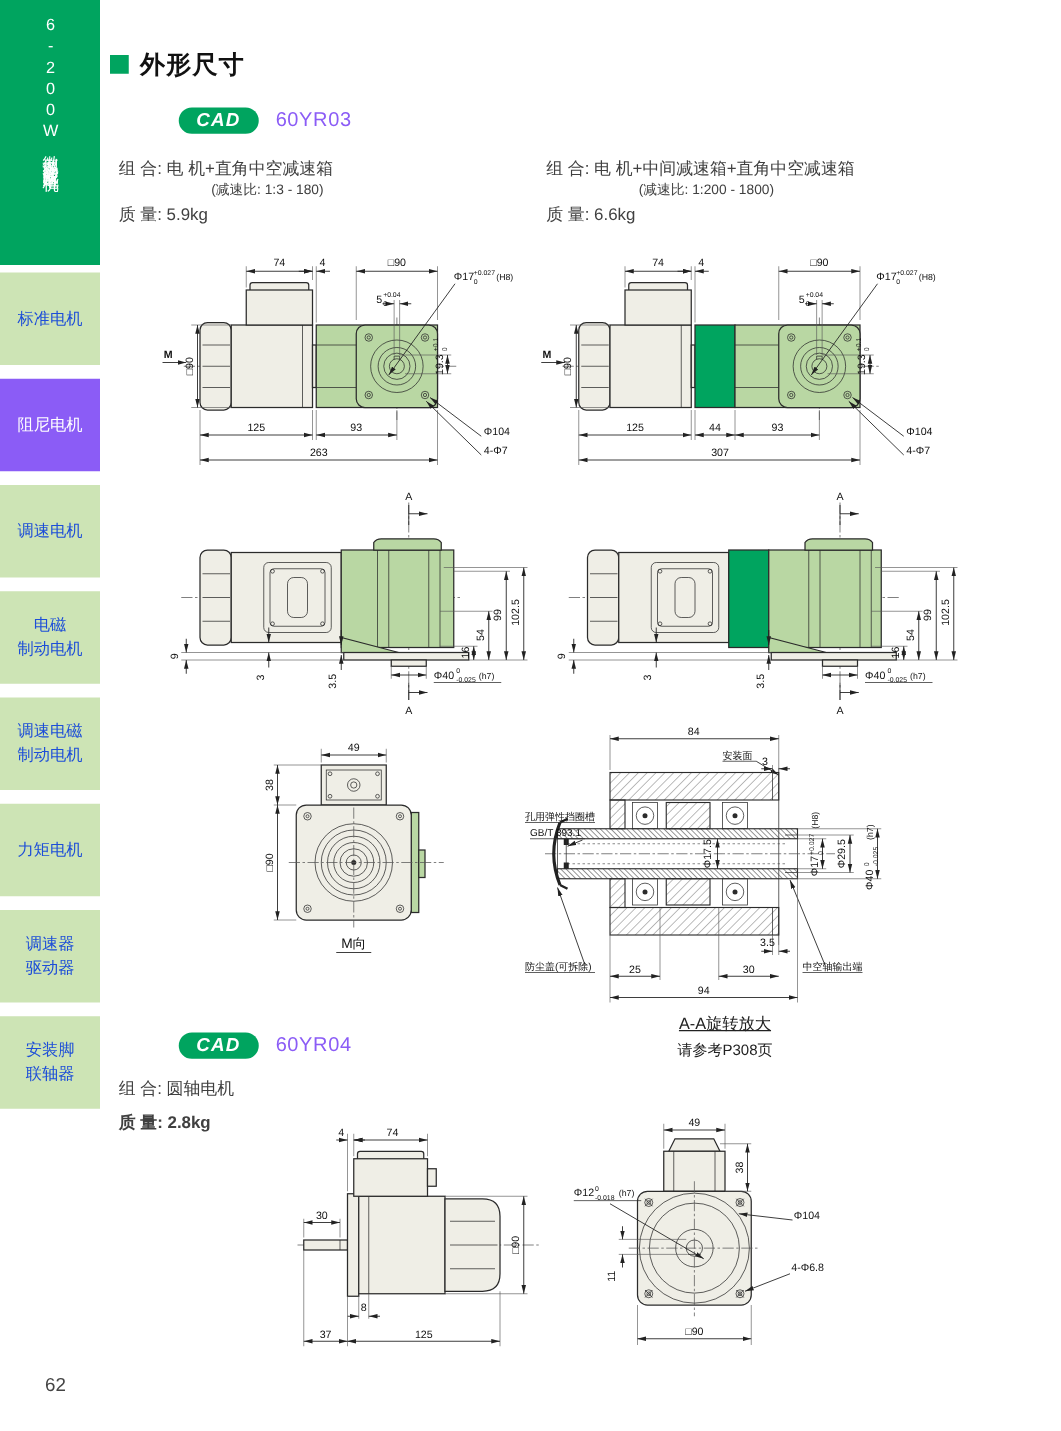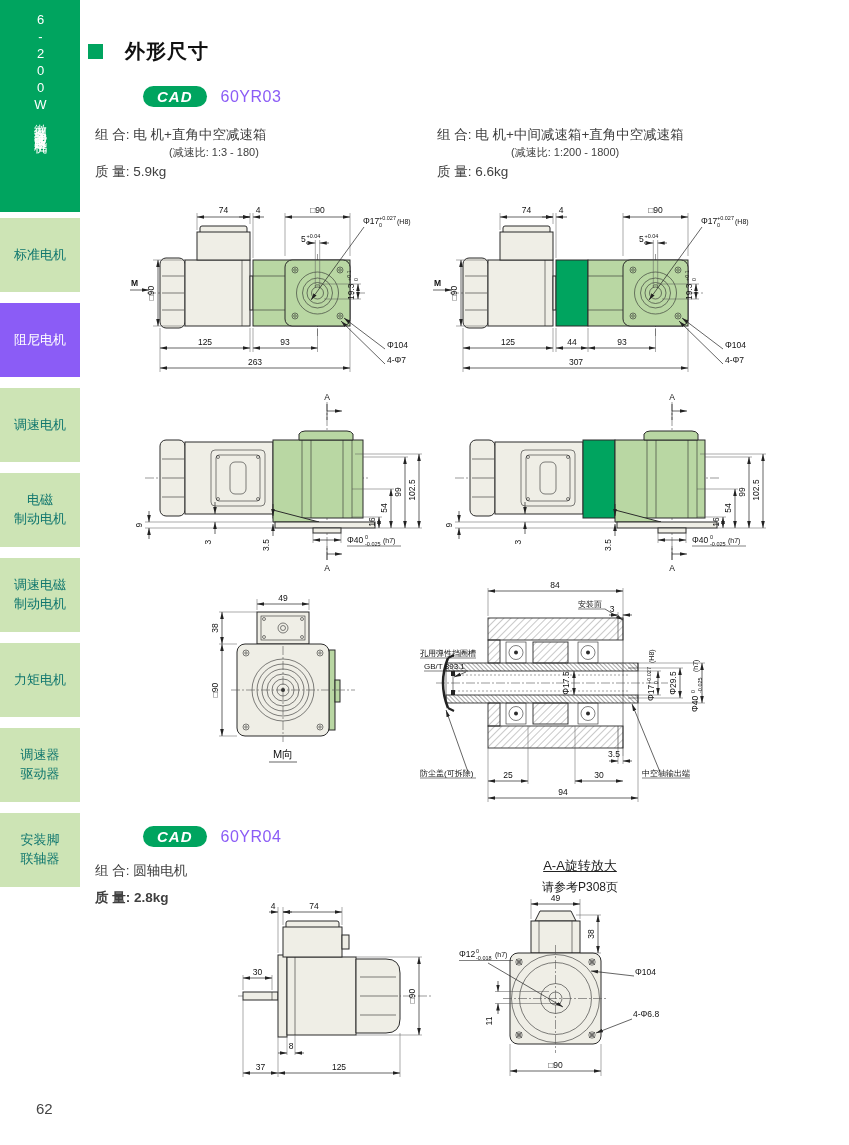--- a/index.html
+++ b/index.html
@@ -5,24 +5,24 @@
   html,body{margin:0;padding:0;background:#fff;}
   #page{position:relative;width:849px;height:1145px;background:#fff;overflow:hidden;
         font-family:"Liberation Sans",sans-serif;color:#222;}
   
   .sb-top{position:absolute;left:0;top:0;width:80px;height:212px;background:#00A45F;
           display:flex;justify-content:center;padding-top:12px;box-sizing:border-box;}
   .sb-top span{writing-mode:vertical-rl;text-orientation:upright;font-size:13px;
                letter-spacing:2px;color:#fff;font-weight:500;}
   .sb-item{position:absolute;left:0;width:80px;height:74px;background:#CDE4B5;
            display:flex;flex-direction:column;align-items:center;justify-content:center;
-           font-size:13px;color:#0f766e;text-align:center;line-height:1.45;cursor:pointer;}
+           font-size:13px;color:#1d4ed8;text-align:center;line-height:1.45;cursor:pointer;}
   .sb-item.active{background:#8b5cf6;color:#fff;}
   
-  .sec-title{position:absolute;left:88px;top:38px;display:flex;align-items:center;gap:22px;}
+  .sec-title{position:absolute;left:88px;top:38px;display:flex;align-items:center;gap:9px;}
   .sq{width:15px;height:15px;background:#00A45F;}
   .sec-title b{font-size:20px;color:#111;letter-spacing:1px;}
   .cad-row{position:absolute;display:flex;align-items:center;gap:14px;}
   .cad-badge{background:#00A45F;color:#fff;font-style:italic;font-weight:bold;font-size:15px;
              padding:2px 14px;border-radius:13px;letter-spacing:1px;margin-left:48px;}
   .model{font-size:16px;color:#8b5cf6;letter-spacing:.5px;}
   .spec{position:absolute;font-size:13.5px;color:#404040;line-height:1.35;}
   .spec .ratio{font-size:11px;margin-left:74px;margin-top:1px;margin-bottom:3px;}
   .spec .row{white-space:nowrap;}
   .spec .row + .row{margin-top:2px;font-weight:bold;}
@@ -37,21 +37,21 @@
   .cl{stroke:#555;stroke-width:.6;stroke-dasharray:9 2 2 2;fill:none;}
   .hf{fill:url(#h1);stroke:#2b2b2b;stroke-width:.9;}
   .hs{fill:url(#h2);stroke:#2b2b2b;stroke-width:.9;}
   text{font-family:"Liberation Sans",sans-serif;}
   .dm{font-size:8.5px;fill:#111;}
   .dms{font-size:5.5px;fill:#111;}
   .f7{font-size:7px;}
   .zh{font-size:8px;fill:#111;}
   .am{text-anchor:middle;}
   .cap{position:absolute;left:500px;top:810px;width:160px;text-align:center;font-size:13px;color:#222;}
-  .cap .u{text-decoration:underline;margin-top:47px;}
+  .cap .u{text-decoration:underline;}
   .cap div+div{margin-top:4px;font-size:12px;}
   .pagenum{position:absolute;left:36px;top:1100px;font-size:15px;color:#444;}
 </style>
 </head>
 <body>
 
 <div id="page">
 
 <svg width="0" height="0" style="position:absolute">
  <defs>

